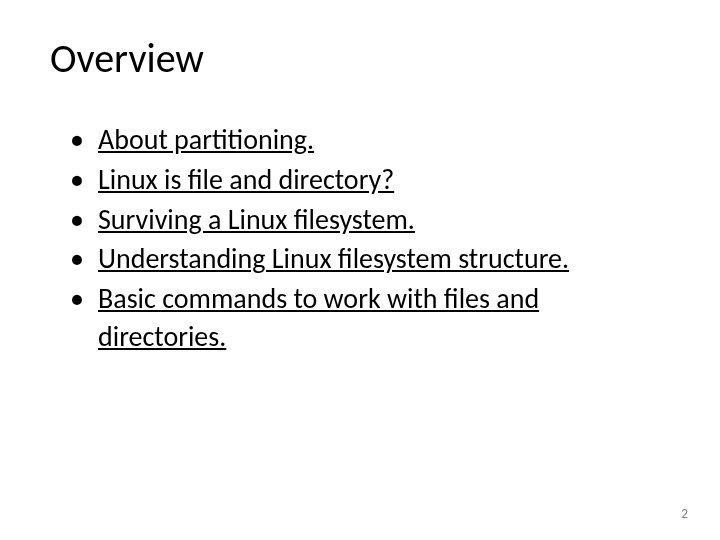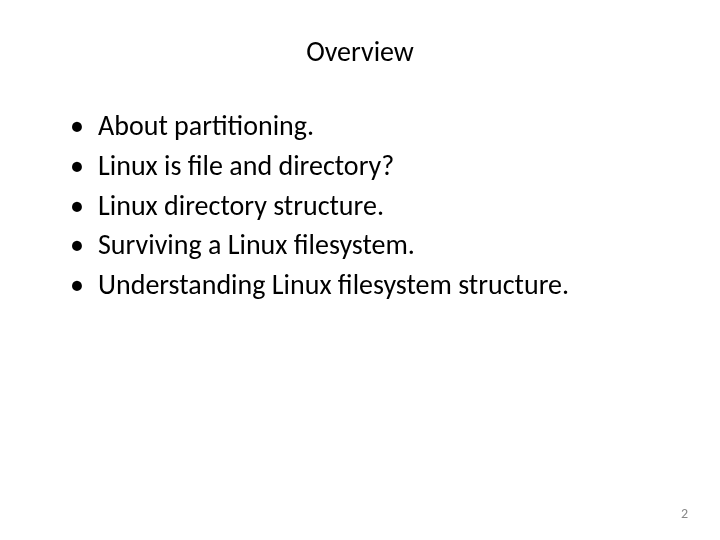--- a/index.html
+++ b/index.html
@@ -15,30 +15,31 @@
       position: relative;
       overflow: hidden;
     }
     .slide {
       width: 100%;
       height: 100%;
       padding: 30px 50px 20px 50px;
       position: relative;
     }
     .title {
-      font-size: 28px;
+      font-size: 40px;
       font-weight: 400;
-      text-align: center;
+      text-align: left;
       color: #000000;
       margin-bottom: 38px;
       margin-top: 4px;
     }
     .bullet-list {
       list-style: none;
       padding-left: 20px;
+      text-decoration: underline;
     }
     .bullet-item {
       font-size: 28px;
       color: #000000;
       line-height: 1.35;
       position: relative;
       padding-left: 28px;
       margin-bottom: 2px;
     }
     .bullet-item::before {
@@ -58,18 +59,18 @@
     }
   </style>
 </head>
 <body>
 
 <div class="slide">
   <h1 class="title">Overview</h1>
   <ul class="bullet-list">
     <li class="bullet-item">About partitioning.</li>
     <li class="bullet-item">Linux is file and directory?</li>
-    <li class="bullet-item">Linux directory structure.</li>
     <li class="bullet-item">Surviving a Linux filesystem.</li>
     <li class="bullet-item">Understanding Linux filesystem structure.</li>
+    <li class="bullet-item">Basic commands to work with files and directories.</li>
   </ul>
   <div class="page-number">2</div>
 </div>
 
 </body></html>

